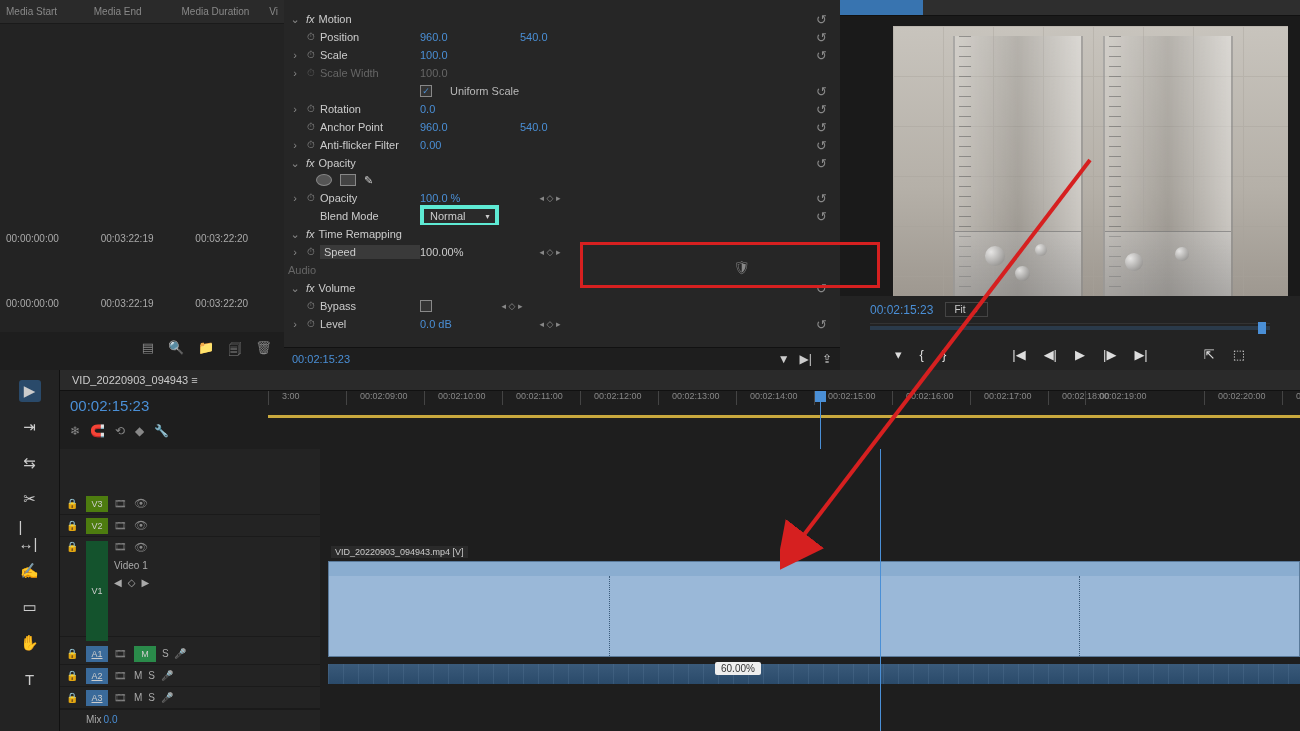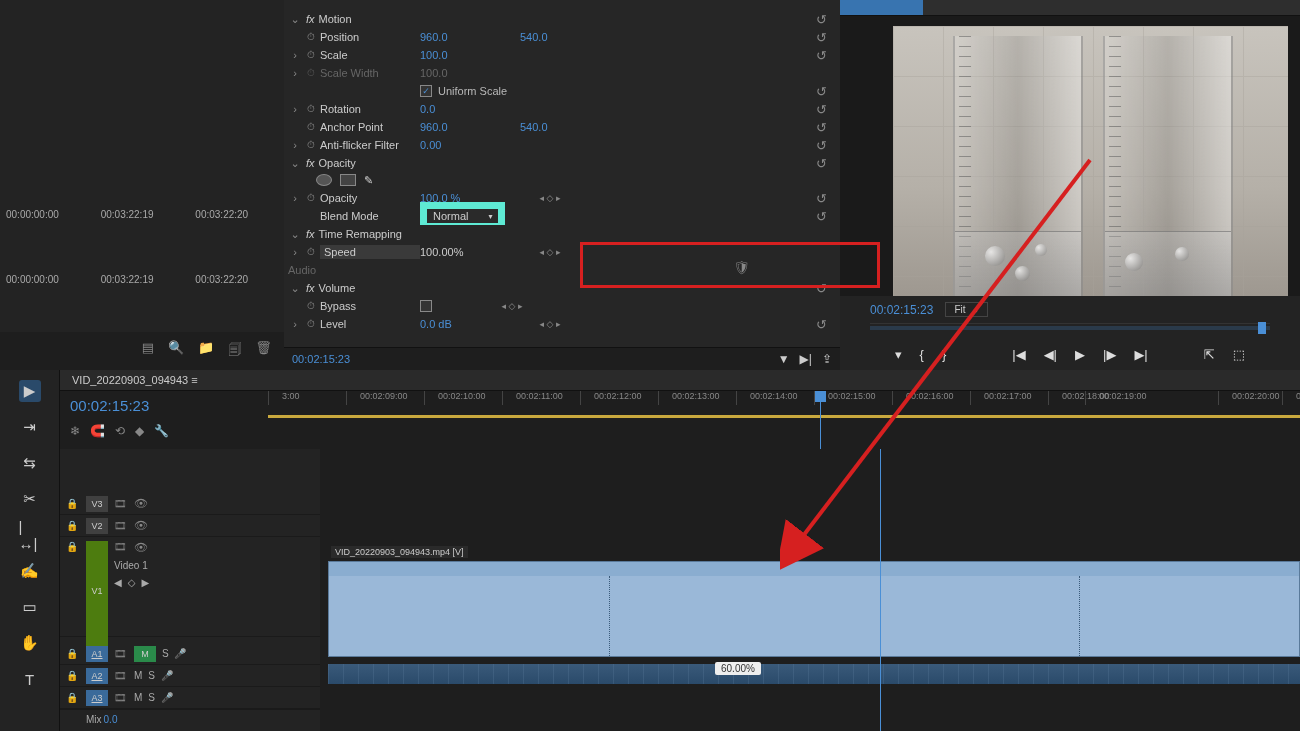--- a/index.html
+++ b/index.html
@@ -30,21 +30,21 @@
 .fx-cell-nav { width: 60px; color: #888; text-align: center; font-size: 9px; }
 .fx-cell-reset { margin-left: auto; width: 20px; color: #888; font-size: 13px; }
 .fx-section-head { background: #262626; }
 .fx-section-head .fx-badge { font-style: italic; color: #ccc; margin-right: 4px; }
 .fx-toolbar-row { display: flex; gap: 8px; padding: 2px 32px; }
 .fx-shape { width: 16px; height: 12px; border: 1px solid #888; }
 .fx-shape.oval { border-radius: 50%; background: #555; }
 .fx-shape.rect { background: #444; }
 .checkbox { width: 12px; height: 12px; border: 1px solid #888; display: inline-flex; align-items: center; justify-content: center; background: #333; }
 .checkbox.checked::after { content: '✓'; color: #4a8fd6; font-size: 9px; }
-.dropdown { border: 7px solid #5eead4; padding: 1px 6px; background: #2a2a2a; color: #ccc; display: inline-flex; align-items: center; gap: 20px; }
+.dropdown { border: 4px solid #5eead4; padding: 1px 6px; background: #2a2a2a; color: #ccc; display: inline-flex; align-items: center; gap: 20px; }
 .dropdown::after { content: '▾'; font-size: 8px; }
 .fx-footer { margin-top: auto; display: flex; align-items: center; padding: 4px 8px; background: #1e1e1e; border-top: 1px solid #111; }
 .fx-footer-tc { color: #4a8fd6; font-size: 11px; }
 .fx-footer-icons { margin-left: auto; display: flex; gap: 10px; color: #ccc; font-size: 12px; }
 .red-box { position: absolute; border: 3px solid #d62020; top: 242px; left: 296px; width: 300px; height: 46px; pointer-events: none; }
 .stopwatch { font-size: 10px; }
 
 
 .program-panel { flex: 1; background: #232323; display: flex; flex-direction: column; }
 .program-tab { height: 20px; background: #2e2e2e; border-bottom: 1px solid #111; }
@@ -82,22 +82,22 @@
 .tl-ruler { display: flex; height: 24px; background: #1e1e1e; position: relative; }
 .tl-tick { position: absolute; top: 0; font-size: 9px; color: #888; border-left: 1px solid #444; padding-left: 13px; height: 14px; }
 .tl-yellow { position: absolute; top: 24px; left: 8px; right: 0; height: 3px; background: #c9a93e; }
 .tl-playhead { position: absolute; top: 0; bottom: 0; width: 1px; background: #4a8fd6; left: 560px; z-index: 5; }
 .tl-playhead::before { content: ''; position: absolute; top: 0; left: -5px; width: 11px; height: 11px; background: #4a8fd6; }
 
 .tl-body { flex: 1; display: flex; background: #1a1a1a; position: relative; }
 .tl-tracks-head { width: 260px; background: #232323; }
 .track-head-row { display: flex; align-items: center; height: 22px; padding: 0 6px; gap: 6px; border-bottom: 1px solid #1a1a1a; font-size: 10px; color: #aaa; }
 .track-head-row.tall { height: 100px; }
-.track-badge { width: 22px; height: 16px; background: #404040; color: #ccc; text-align: center; line-height: 16px; font-size: 9px; }
-.track-badge.v1 { background: #4d7c0f; height: 116px; line-height: 100px; }
+.track-badge { width: 22px; height: 16px; background: #4d7c0f; color: #ccc; text-align: center; line-height: 16px; font-size: 9px; }
+.track-badge.v1 { background: #14532d; height: 100px; line-height: 100px; }
 .track-badge.audio { background: #3a6a9a; text-decoration: underline; }
 .track-badge.mute { background: #2a8a4a; }
 .track-icon { width: 14px; color: #888; }
 
 .tl-tracks-body { flex: 1; position: relative; background: #1e1e1e; }
 .video-clip { position: absolute; left: 8px; right: 0; top: 112px; height: 96px; background: linear-gradient(to bottom, #8aadd0 0%, #8aadd0 15%, #9ab8d8 15%, #9ab8d8 100%); border: 1px solid #5a7a9a; text-align: right; }
 .video-clip-label { position: absolute; top: -16px; left: 2px; font-size: 9px; color: #ccc; background: #2a2a2a; padding: 1px 4px; }
 .clip-handle { position: absolute; top: 15%; bottom: 0; width: 1px; border-left: 1px dotted #3a5a7a; }
 .audio-clip { position: absolute; left: 8px; right: 0; top: 215px; height: 20px; background: linear-gradient(to bottom, #3a5a7a, #2a4a6a); }
 .audio-clip .wave { position: absolute; inset: 0; background: repeating-linear-gradient(90deg, #5a7a9a 0, #5a7a9a 1px, transparent 1px, transparent 15px); opacity: 0.3; }
@@ -111,20 +111,26 @@
 .mix-row { display: flex; align-items: center; padding: 4px 10px; gap: 2px; font-size: 10px; color: #aaa; border-top: 1px solid #1a1a1a; }
 .mix-val { color: #4a8fd6; }
 .eye { font-size: 11px; }
 </style>
 </head>
 <body>
 
 <div class="top-area">
 
   <div class="media-panel">
+    <div class="media-header">
+      <div>Media Start</div>
+      <div>Media End</div>
+      <div>Media Duration</div>
+      <div style="flex:0 0 20px">Vi</div>
+    </div>
     <div class="media-body">
       <div style="height:160px"></div>
       <div class="media-row">
         <div>00:00:00:00</div>
         <div>00:03:22:19</div>
         <div>00:03:22:20</div>
       </div>
       <div class="media-row">
         <div>00:00:00:00</div>
         <div>00:03:22:19</div>
@@ -165,21 +171,21 @@
     </div>
     <div class="fx-row">
       <span class="fx-cell-expand">›</span>
       <span class="fx-cell-icon stopwatch" style="color:#555">⏱</span>
       <span class="fx-cell-label dim">Scale Width</span>
       <span class="fx-cell-value dim">100.0</span>
     </div>
     <div class="fx-row">
       <span style="width:132px"></span>
       <span class="checkbox checked"></span>
-      <span style="margin-left:6px">Uniform Scale</span>
+      <span style="margin-left:18px">Uniform Scale</span>
       <span class="fx-cell-reset">↺</span>
     </div>
     <div class="fx-row">
       <span class="fx-cell-expand">›</span>
       <span class="fx-cell-icon stopwatch">⏱</span>
       <span class="fx-cell-label">Rotation</span>
       <span class="fx-cell-value">0.0</span>
       <span class="fx-cell-reset">↺</span>
     </div>
     <div class="fx-row">
@@ -352,21 +358,21 @@
             <span class="tl-tick" style="left: 164px;">00:02:10:00</span>
             <span class="tl-tick" style="left: 242px;">00:02:11:00</span>
             <span class="tl-tick" style="left: 320px;">00:02:12:00</span>
             <span class="tl-tick" style="left: 398px;">00:02:13:00</span>
             <span class="tl-tick" style="left: 476px;">00:02:14:00</span>
             <span class="tl-tick" style="left: 554px;">00:02:15:00</span>
             <span class="tl-tick" style="left: 632px;">00:02:16:00</span>
             <span class="tl-tick" style="left: 710px;">00:02:17:00</span>
             <span class="tl-tick" style="left: 788px;">00:02:18:00</span>
             <span class="tl-tick" style="left: 825px;">00:02:19:00</span>
-            <span class="tl-tick" style="left: 944px; margin-left: 14px;">00:02:20:00</span>
+            <span class="tl-tick" style="left: 944px;">00:02:20:00</span>
             <span class="tl-tick" style="left: 1022px;">00:02:21:00</span>
           </div>
         <div class="tl-yellow"></div>
         <div class="tl-playhead"></div>
       </div>
     </div>
 
     <div class="tl-body">
       <div class="tl-tracks-head">
         <div style="height:44px"></div>

